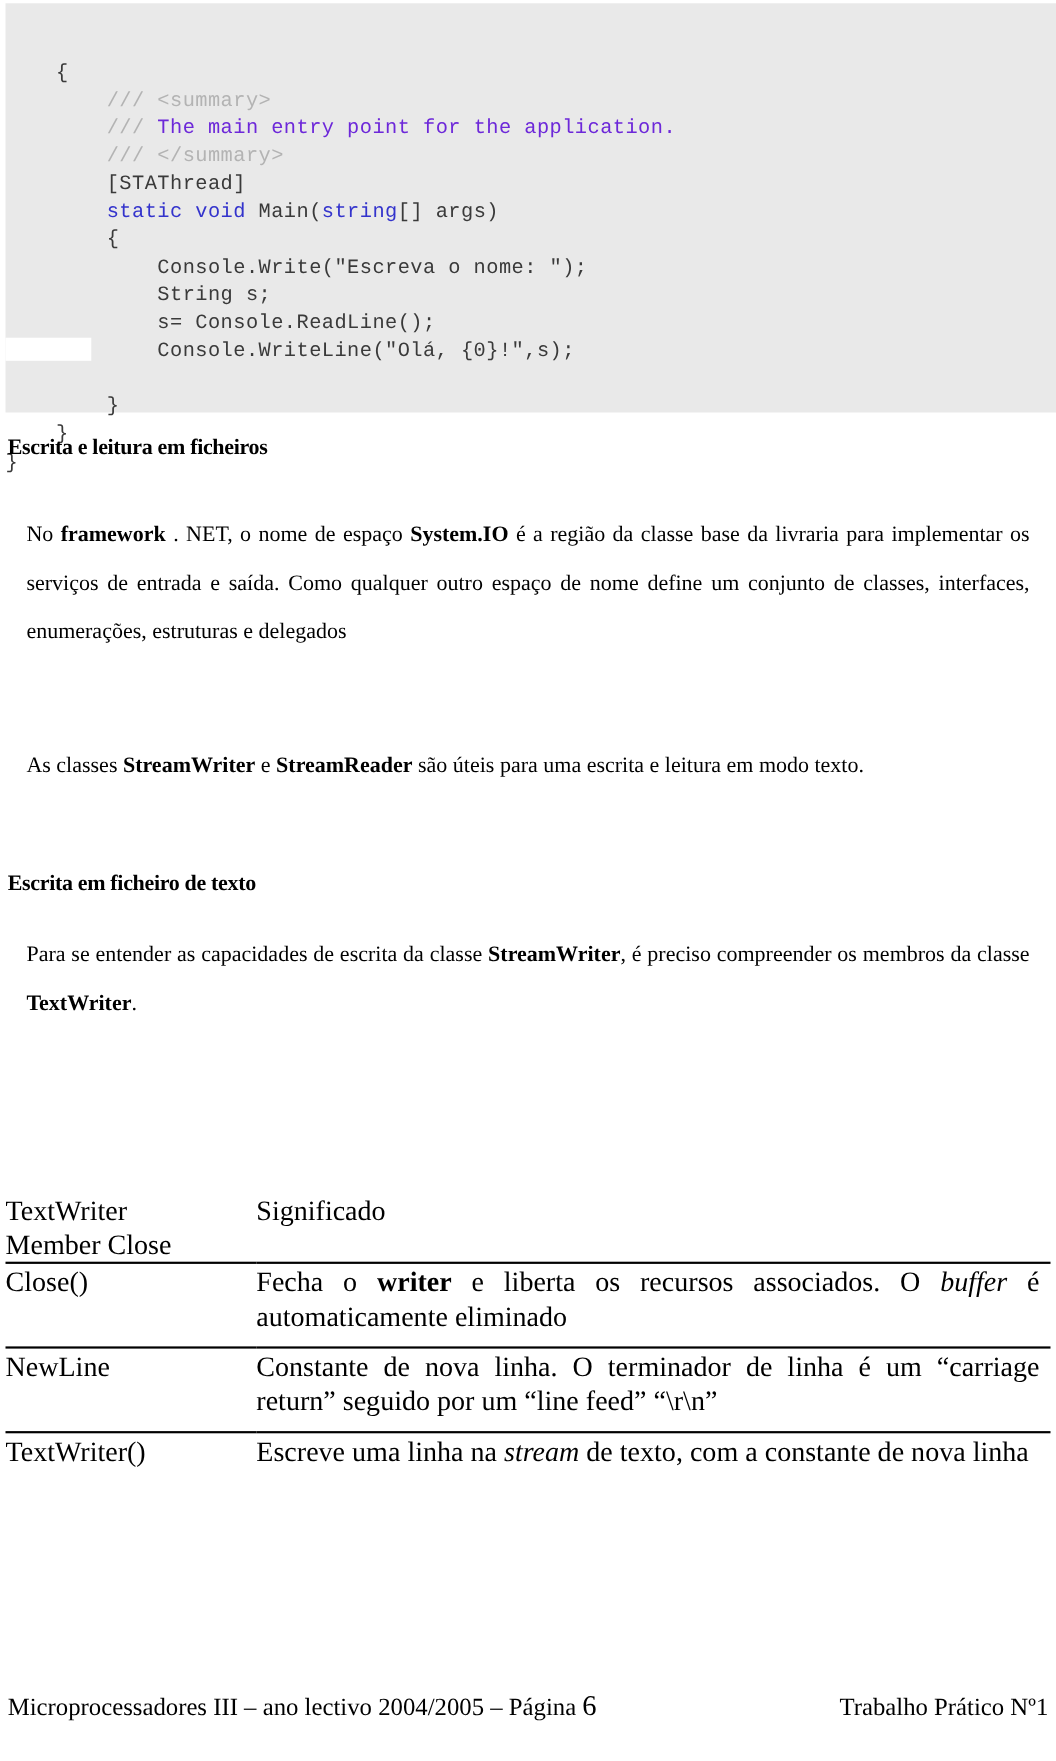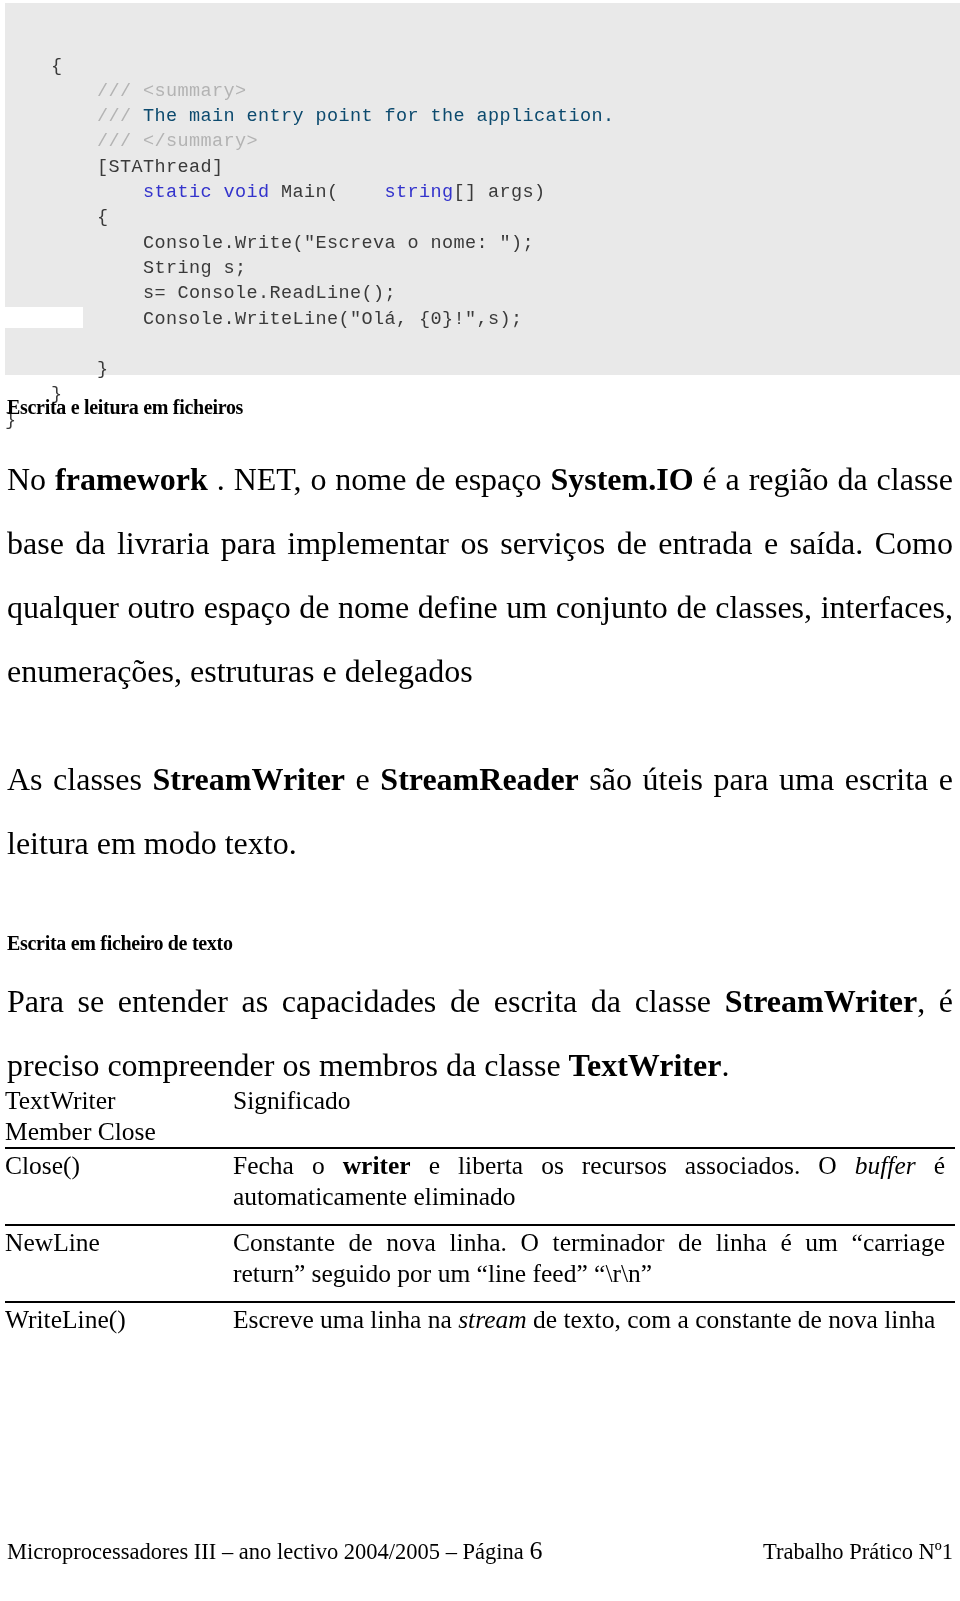--- a/index.html
+++ b/index.html
@@ -26,22 +26,22 @@
     background: #e9e9e9;
     font-family: "Liberation Mono", monospace;
     font-size: 18.5px;
     line-height: 25.3px;
     white-space: pre;
     color: #3a3a3a;
     letter-spacing: 0.4px;
   }
   .code-line { height: 25.3px; }
   .cm-dim   { color: #b3b3b3; }
-  .cm-green { color: #0c4a6e; }
-  .cm-blue  { color: #3333cc; margin-left: 46px; }
+  .cm-green { color: #6d28d9; }
+  .cm-blue  { color: #3333cc; }
   .cm-plain { color: #3a3a3a; }
   .code-notch {
     position: absolute;
     left: 0px;
     top: 304px;
     width: 78px;
     height: 21px;
     background: #ffffff;
   }
 
@@ -54,23 +54,23 @@
   }
   h2.section-head {
     font-size: 20px;
     font-weight: bold;
     margin: 0;
     padding: 0;
     line-height: 1.2;
     letter-spacing: -0.3px;
   }
   p.para {
-    font-size: 32px;
-    line-height: 64px;
-    margin: 0;
+    font-size: 20px;
+    line-height: 44px;
+    margin: 17px;
     padding: 0;
     text-align: justify;
   }
   .sp-28 { height: 28px; }
   .sp-14 { height: 14px; }
   .sp-44 { height: 44px; }
   .sp-56 { height: 56px; }
   b.strong { font-weight: bold; }
   i.em { font-style: italic; }
 
@@ -169,21 +169,21 @@
           <span class="meaning-inner"><span>Fecha o </span><b class="strong">writer</b><span> e liberta os recursos associados. O </span><i class="em">buffer</i><span> é automaticamente eliminado</span></span>
         </td>
       </tr>
       <tr>
         <td class="col-member">NewLine</td>
         <td class="col-meaning">
           <span class="meaning-inner"><span>Constante de nova linha. O terminador de linha é um “carriage return” seguido por um “line feed” “\r\n”</span></span>
         </td>
       </tr>
       <tr>
-        <td class="col-member">WriteLine()</td>
+        <td class="col-member">TextWriter()</td>
         <td class="col-meaning">
           <span class="meaning-inner"><span>Escreve uma linha na </span><i class="em">stream</i><span> de texto, com a constante de nova linha</span></span>
         </td>
       </tr>
     </tbody>
 </table>
 
 <div class="footer">
   <div><span>Microprocessadores III – ano lectivo 2004/2005 – Página </span><span class="page-num">6</span></div>
   <div>Trabalho Prático Nº1</div>

